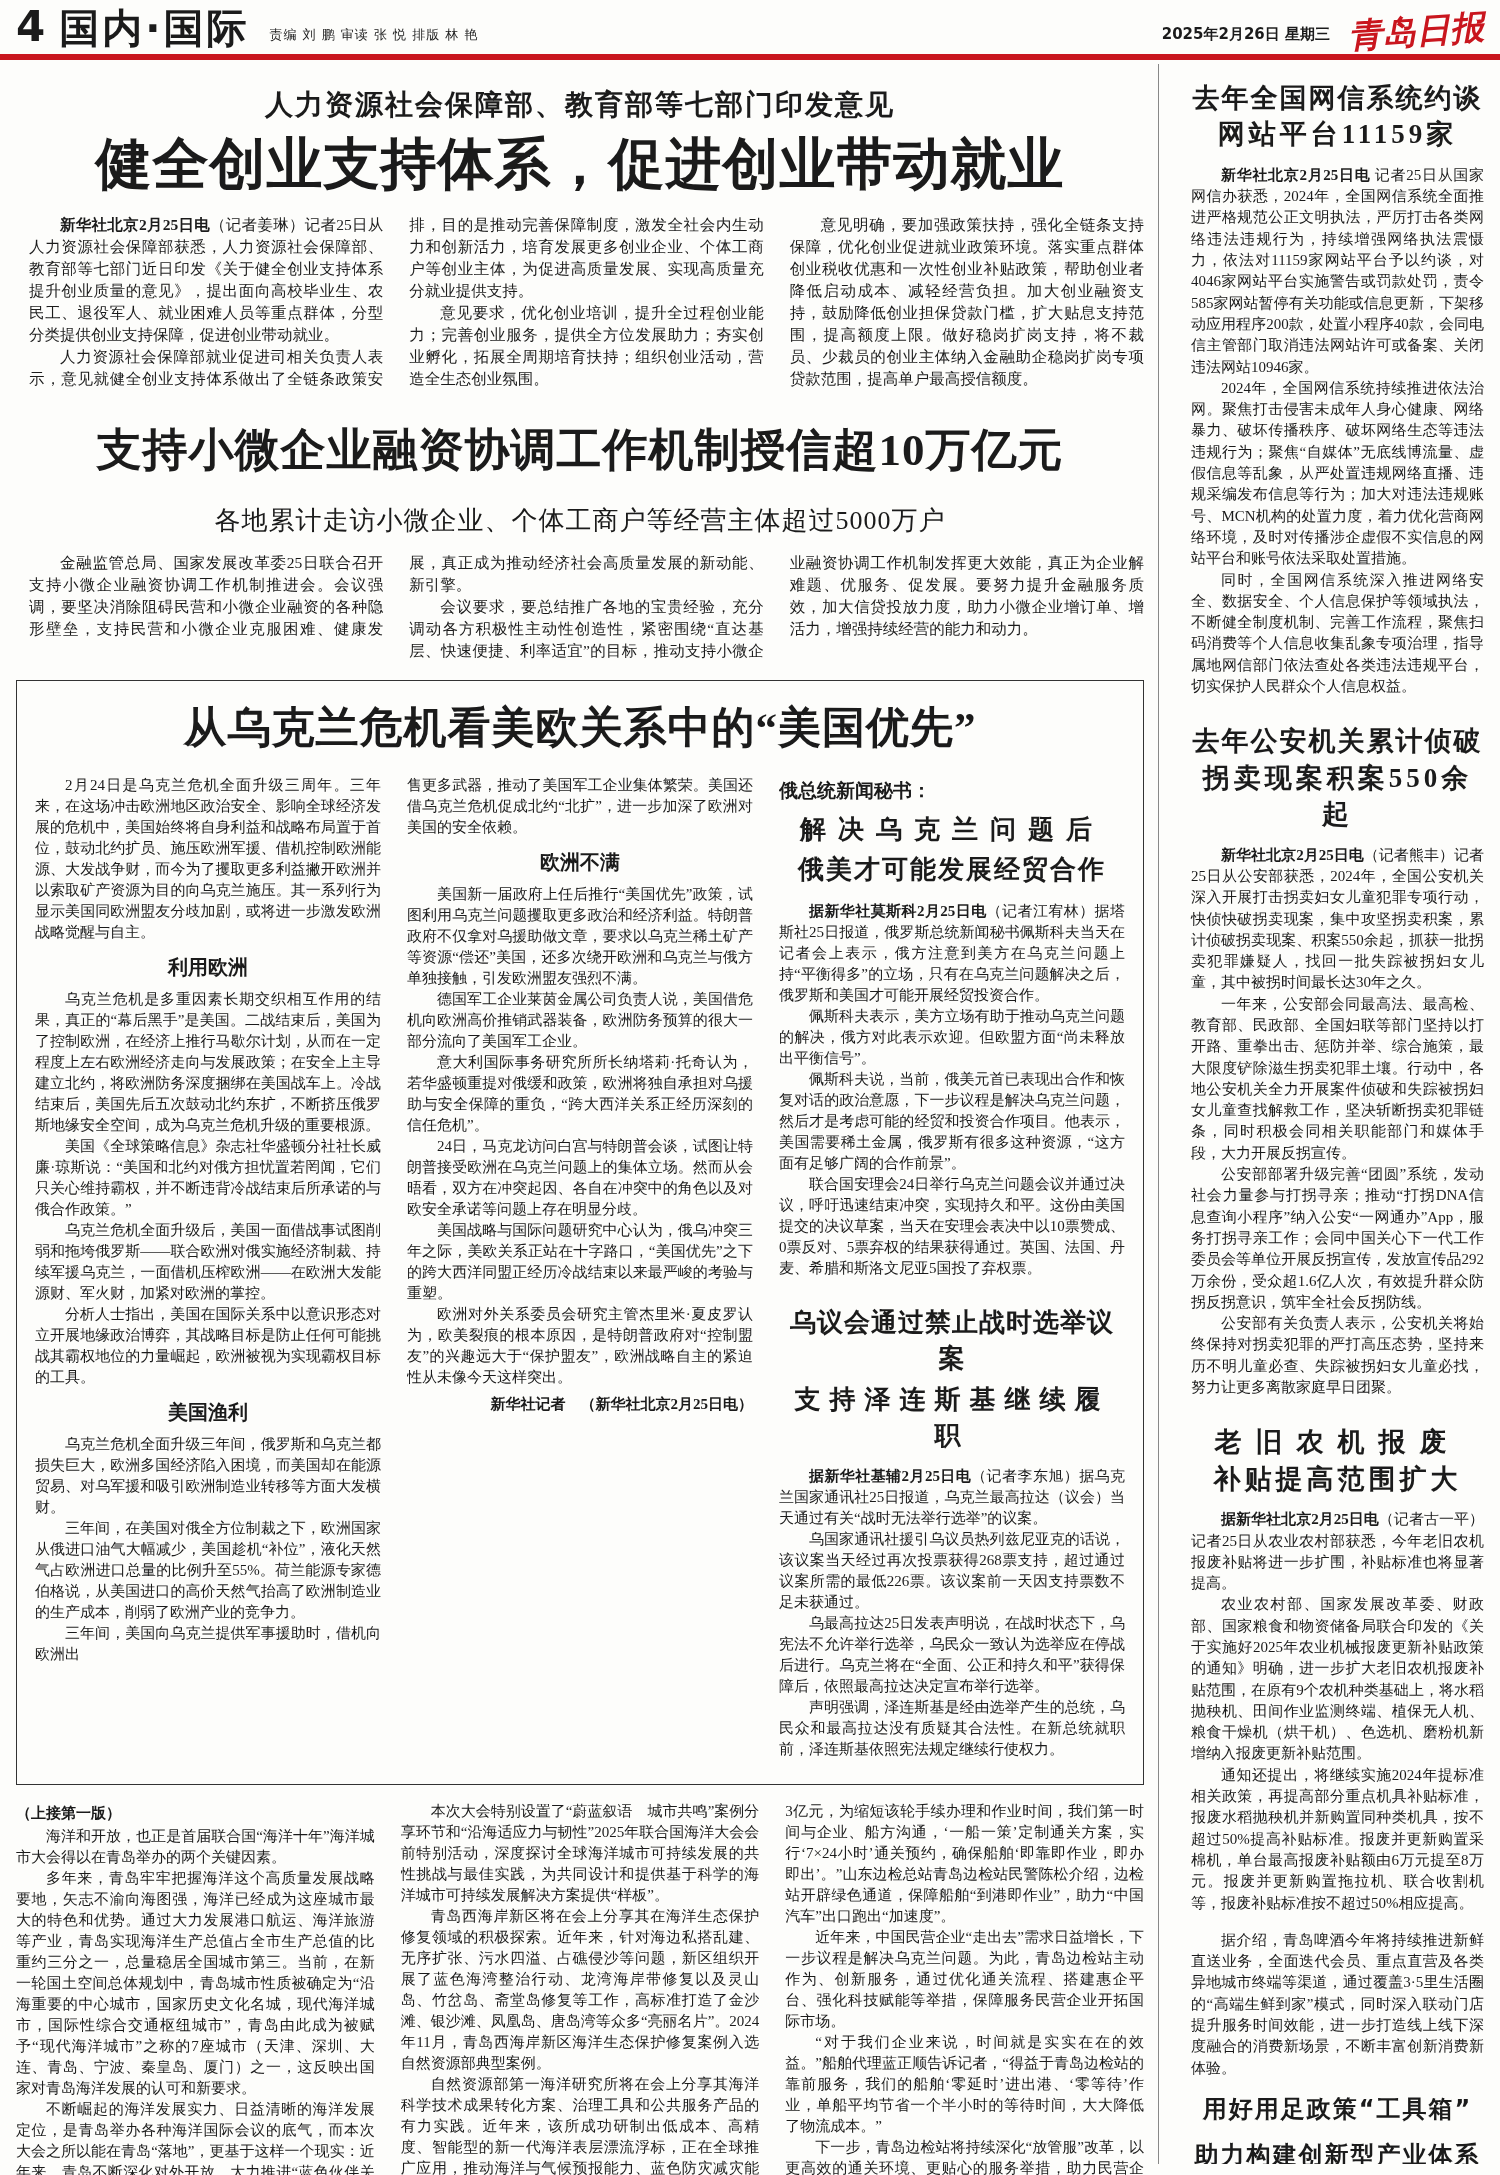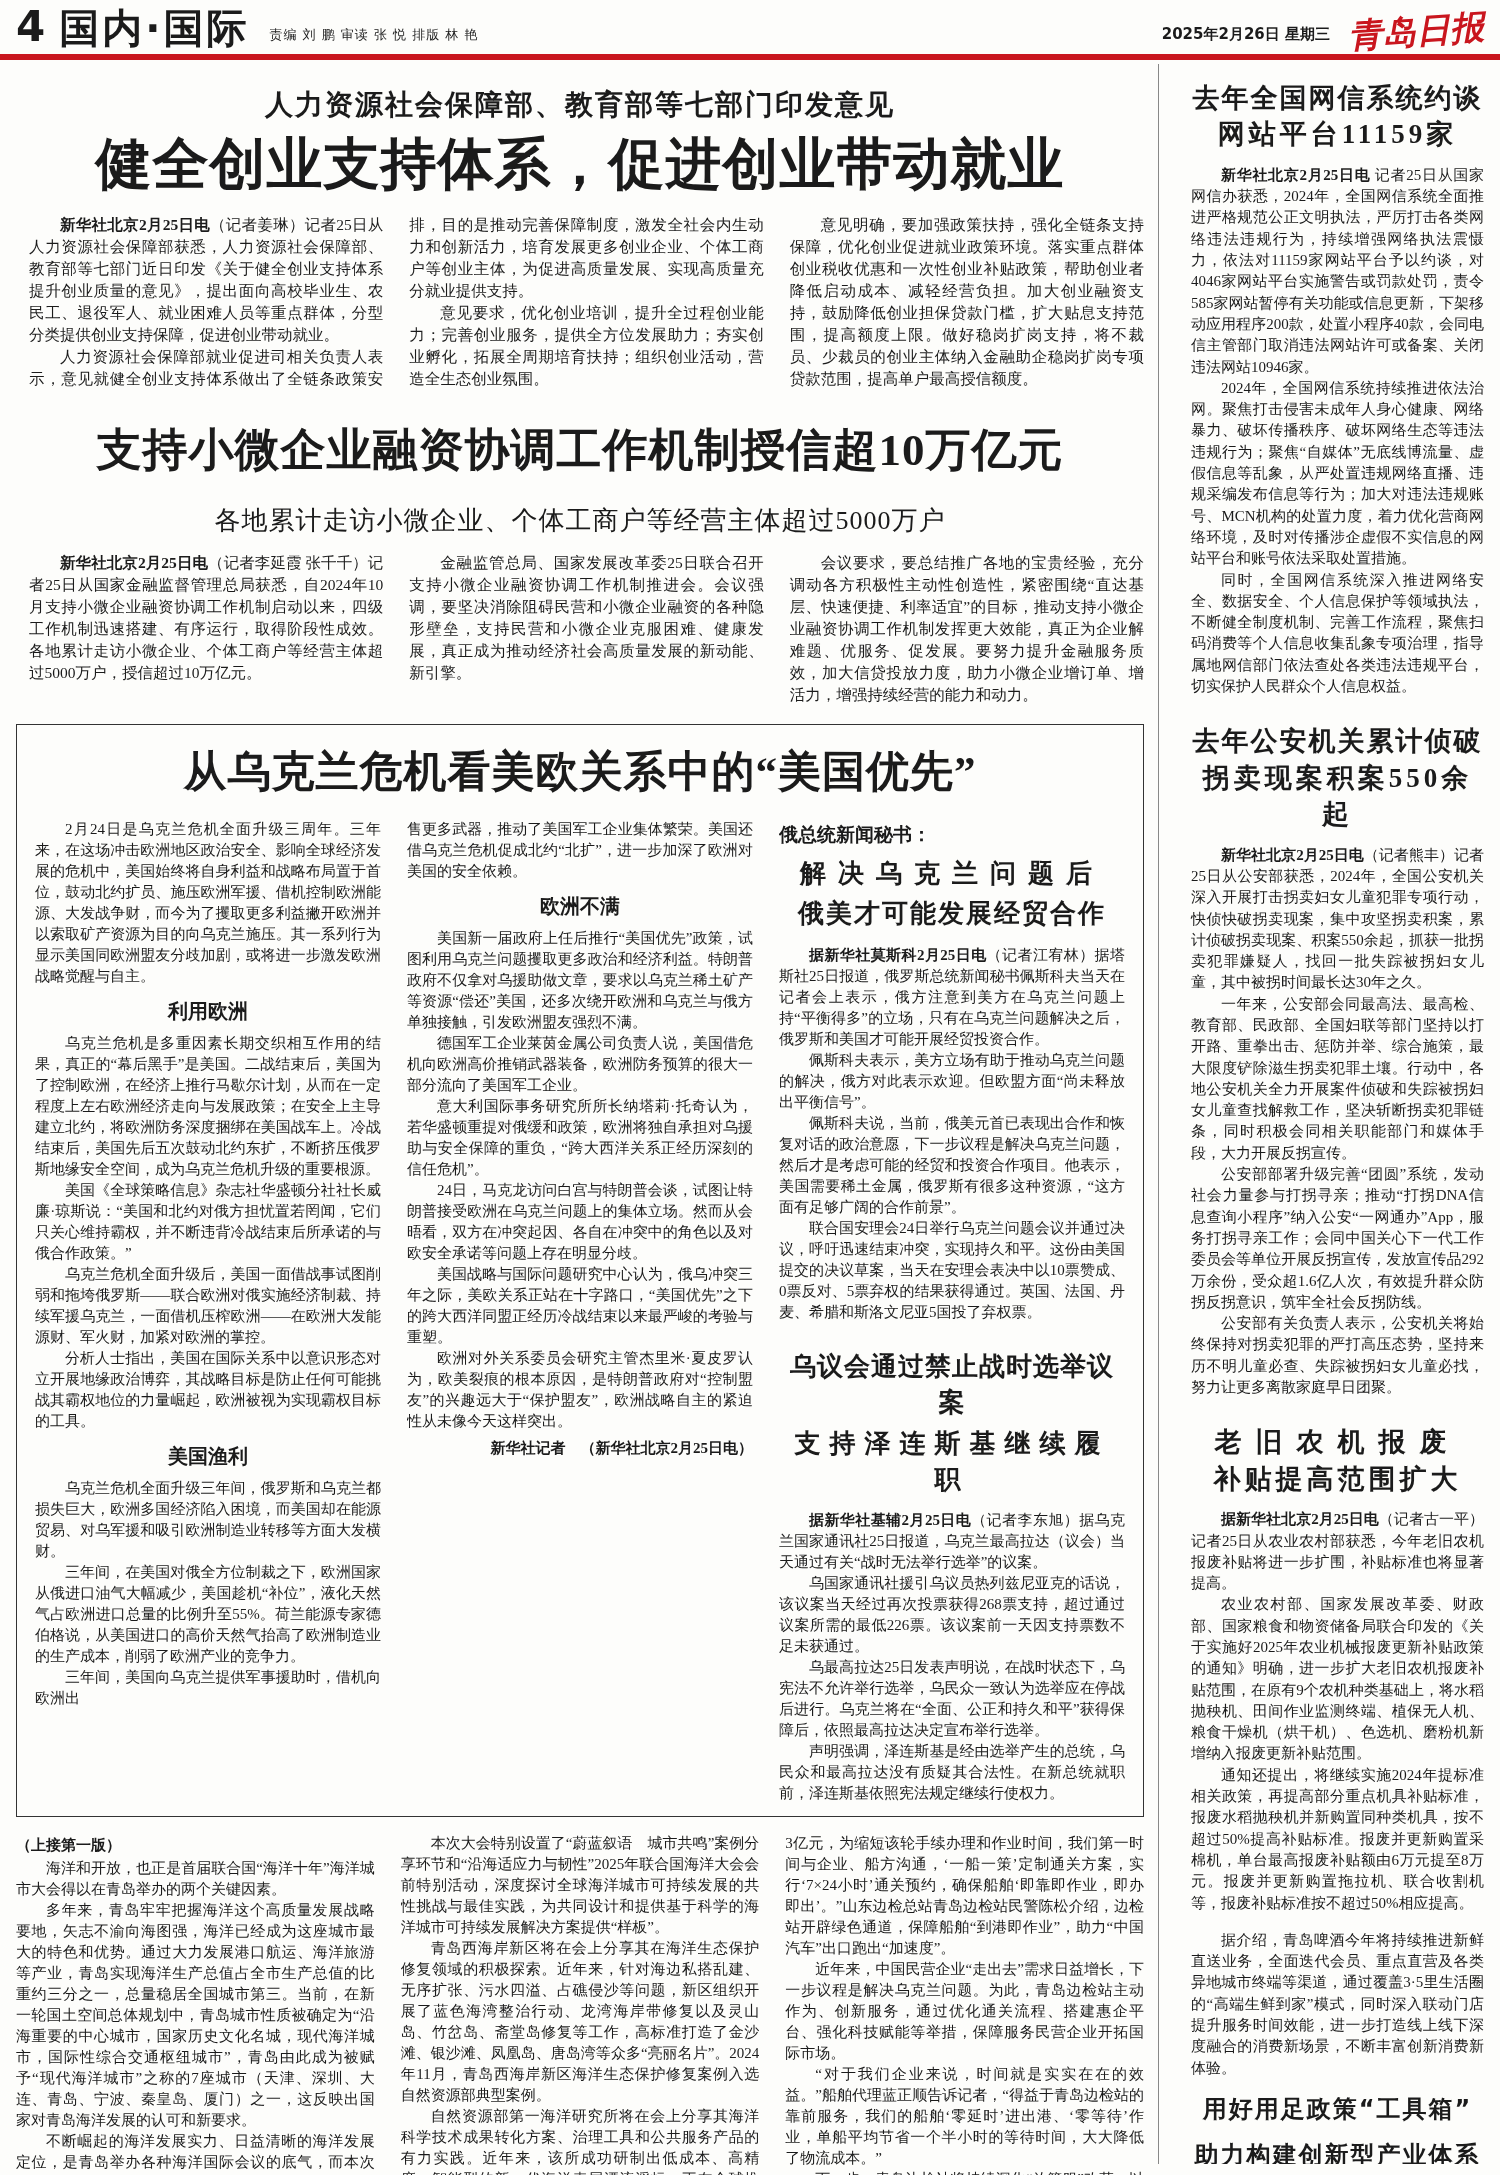--- a/index.html
+++ b/index.html
@@ -30,21 +30,21 @@
            font-family:"DejaVu Sans","Liberation Sans",sans-serif;font-size:20px;}
   .sign{margin:6px 0 0 0;text-align:right;font-weight:bold;text-indent:0;}
   
   .kicker{margin:22px 0 4px 0;text-align:center;font-size:28px;font-weight:600;letter-spacing:2px;}
   .h-xl{margin:8px 0 18px 0;text-align:center;font-size:56px;font-weight:900;letter-spacing:1px;line-height:1.15;}
   .body3{column-count:3;column-gap:26px;font-size:15.5px;line-height:1.42;margin-left:13px;}
   
   .h-lg{margin:30px 0 23px 0;text-align:center;font-size:45px;font-weight:900;letter-spacing:1px;}
   .sub-lg{margin:0 0 14px 0;text-align:center;font-size:26px;font-weight:500;letter-spacing:1px;}
   
-  .ubox{margin-top:18px;border:1px solid #333;padding:16px 18px 12px 18px;}
+  .ubox{margin-top:18px;border:1px solid #333;padding:16px 18px 24px 18px;}
   .utitle{margin:2px 0 18px 0;text-align:center;font-size:43px;font-weight:900;letter-spacing:1px;}
   .ucols{display:flex;gap:26px;}
   .ucol{flex:1;font-size:15px;line-height:1.4;overflow:hidden;}
   .sa-kicker{font-size:19px;font-weight:bold;font-family:"DejaVu Sans","Liberation Sans",sans-serif;margin:2px 0 8px 0;}
   .sa-h1{font-size:26px;font-weight:900;text-align:center;margin:0 0 4px 0;letter-spacing:12px;}
   .sa-h2{font-size:26px;font-weight:900;text-align:center;margin:0 0 12px 0;letter-spacing:2px;}
   .sa-h1.tight{letter-spacing:1px;}
   .sa-h2.wide{letter-spacing:9px;}
   .sa-gap{margin-top:26px;}
   
@@ -87,21 +87,20 @@
             <p class="para">人力资源社会保障部就业促进司相关负责人表示，意见就健全创业支持体系做出了全链条政策安排，目的是推动完善保障制度，激发全社会内生动力和创新活力，培育发展更多创业企业、个体工商户等创业主体，为促进高质量发展、实现高质量充分就业提供支持。</p>
             <p class="para">意见要求，优化创业培训，提升全过程创业能力；完善创业服务，提供全方位发展助力；夯实创业孵化，拓展全周期培育扶持；组织创业活动，营造全生态创业氛围。</p>
             <p class="para">意见明确，要加强政策扶持，强化全链条支持保障，优化创业促进就业政策环境。落实重点群体创业税收优惠和一次性创业补贴政策，帮助创业者降低启动成本、减轻经营负担。加大创业融资支持，鼓励降低创业担保贷款门槛，扩大贴息支持范围，提高额度上限。做好稳岗扩岗支持，将不裁员、少裁员的创业主体纳入金融助企稳岗扩岗专项贷款范围，提高单户最高授信额度。</p>
           </div>
       </section>
 
       <section>
         <h2 class="h-lg">支持小微企业融资协调工作机制授信超10万亿元</h2>
         <p class="sub-lg">各地累计走访小微企业、个体工商户等经营主体超过5000万户</p>
         <div class="body3">
-            <p class="para"><b>新华社北京2月25日电</b>（记者李延霞 张千千）记者25日从国家金融监督管理总局获悉，自2024年10月支持小微企业融资协调工作机制启动以来，四级工作机制迅速搭建、有序运行，取得阶段性成效。各地累计走访小微企业、个体工商户等经营主体超过5000万户，授信超过10万亿元。</p>
             <p class="para">金融监管总局、国家发展改革委25日联合召开支持小微企业融资协调工作机制推进会。会议强调，要坚决消除阻碍民营和小微企业融资的各种隐形壁垒，支持民营和小微企业克服困难、健康发展，真正成为推动经济社会高质量发展的新动能、新引擎。</p>
             <p class="para">会议要求，要总结推广各地的宝贵经验，充分调动各方积极性主动性创造性，紧密围绕“直达基层、快速便捷、利率适宜”的目标，推动支持小微企业融资协调工作机制发挥更大效能，真正为企业解难题、优服务、促发展。要努力提升金融服务质效，加大信贷投放力度，助力小微企业增订单、增活力，增强持续经营的能力和动力。</p>
           </div>
       </section>
 
       <section class="ubox">
         <h2 class="utitle">从乌克兰危机看美欧关系中的“美国优先”</h2>
         <div class="ucols">
           <div class="ucol">
               <p class="para">2月24日是乌克兰危机全面升级三周年。三年来，在这场冲击欧洲地区政治安全、影响全球经济发展的危机中，美国始终将自身利益和战略布局置于首位，鼓动北约扩员、施压欧洲军援、借机控制欧洲能源、大发战争财，而今为了攫取更多利益撇开欧洲并以索取矿产资源为目的向乌克兰施压。其一系列行为显示美国同欧洲盟友分歧加剧，或将进一步激发欧洲战略觉醒与自主。</p>

